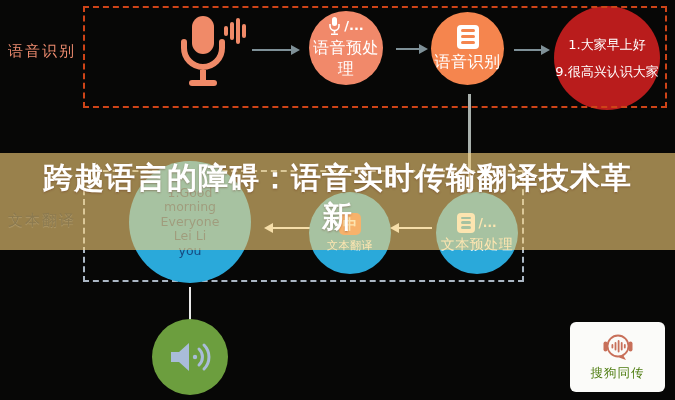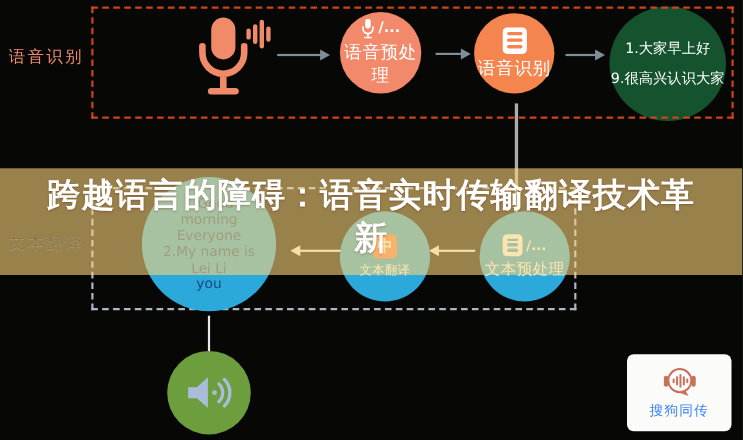--- a/index.html
+++ b/index.html
@@ -23,21 +23,21 @@
   #lbl-mt   { left:8px; top:211px; color:#8A7950; z-index:5;
               text-shadow:0 1px 1px rgba(255,245,210,0.25); }
   #lbl-tts  { left:8px; top:346px; color:#98B379; }
 
   
   .node { border-radius:50%; display:flex; flex-direction:column;
     align-items:center; justify-content:center; text-align:center;
     color:#fff; z-index:2; }
   #c-pre1 { left:309px; top:11px; width:74px; height:74px; background:#F1896A; }
   #c-asr  { left:431px; top:12px; width:73px; height:73px; background:#F5854E; }
-  #c-result-zh { left:554px; top:6px; width:106px; height:104px; background:#14532d;
+  #c-result-zh { left:554px; top:6px; width:106px; height:104px; background:#b91c1c;
     font-size:13px; line-height:27px; z-index:2; }
   #c-result-en { left:129px; top:161px; width:122px; height:122px; background:#2AA9DA;
     font-size:12.5px; line-height:14.6px; color:#17497F; font-weight:normal; z-index:1; }
   #c-mt   { left:309px; top:192px; width:82px; height:82px; background:#2AA9DA; z-index:1; }
   #c-pre2 { left:436px; top:192px; width:82px; height:82px; background:#2AA9DA; z-index:1; }
   #c-tts  { left:152px; top:319px; width:76px; height:76px; background:#6C9E3E; }
   .node-label { font-size:16px; margin-top:3px; letter-spacing:0.5px; }
   .icon-row { display:flex; align-items:center; gap:3px; font-weight:bold; font-size:13px; }
 
   
@@ -74,21 +74,21 @@
   #banner { left:0; top:153px; width:675px; height:97px;
     background:rgba(252,212,124,0.60); z-index:4; }
   #title { left:0; top:158px; width:675px; text-align:center; color:#FFF;
     font-weight:bold; font-size:30px; line-height:39px; letter-spacing:1px;
     z-index:5; text-shadow:0 1px 2px rgba(90,30,15,0.35); }
 
   
   #sogou-card { left:570px; top:322px; width:95px; height:70px;
     background:#FBFBF9; border-radius:6px; z-index:2;
     display:flex; flex-direction:column; align-items:center; justify-content:center; }
-  #sogou-text { color:#3b82f6; font-size:12.5px; letter-spacing:1px; margin-top:2px; }
+  #sogou-text { color:#4d7c0f; font-size:12.5px; letter-spacing:1px; margin-top:2px; }
 </style>
 </head>
 <body>
 
 <div id="stage">
 
   <div class="abs" id="top-dashed-box"></div>
 
   <div class="abs side-label" id="lbl-asr">语音识别</div>
 
@@ -137,21 +137,20 @@
   </div>
 
   <div class="abs" id="v-connector"></div>
 
   <div class="abs" id="mid-dashed-box"></div>
 
   <div class="abs node" id="c-result-en">
     <div>1.Good</div>
     <div>morning</div>
     <div>Everyone</div>
-    <div>2.My name is</div>
     <div>Lei Li</div>
     <div>you</div>
   </div>
 
   <div class="abs arrow-l" style="left:266px; top:227px; width:44px;"></div>
 
   <div class="abs node" id="c-mt">
     <div class="zh-badge">中</div>
     <div class="node-label" style="font-size:11px;">文本翻译</div>
   </div>

